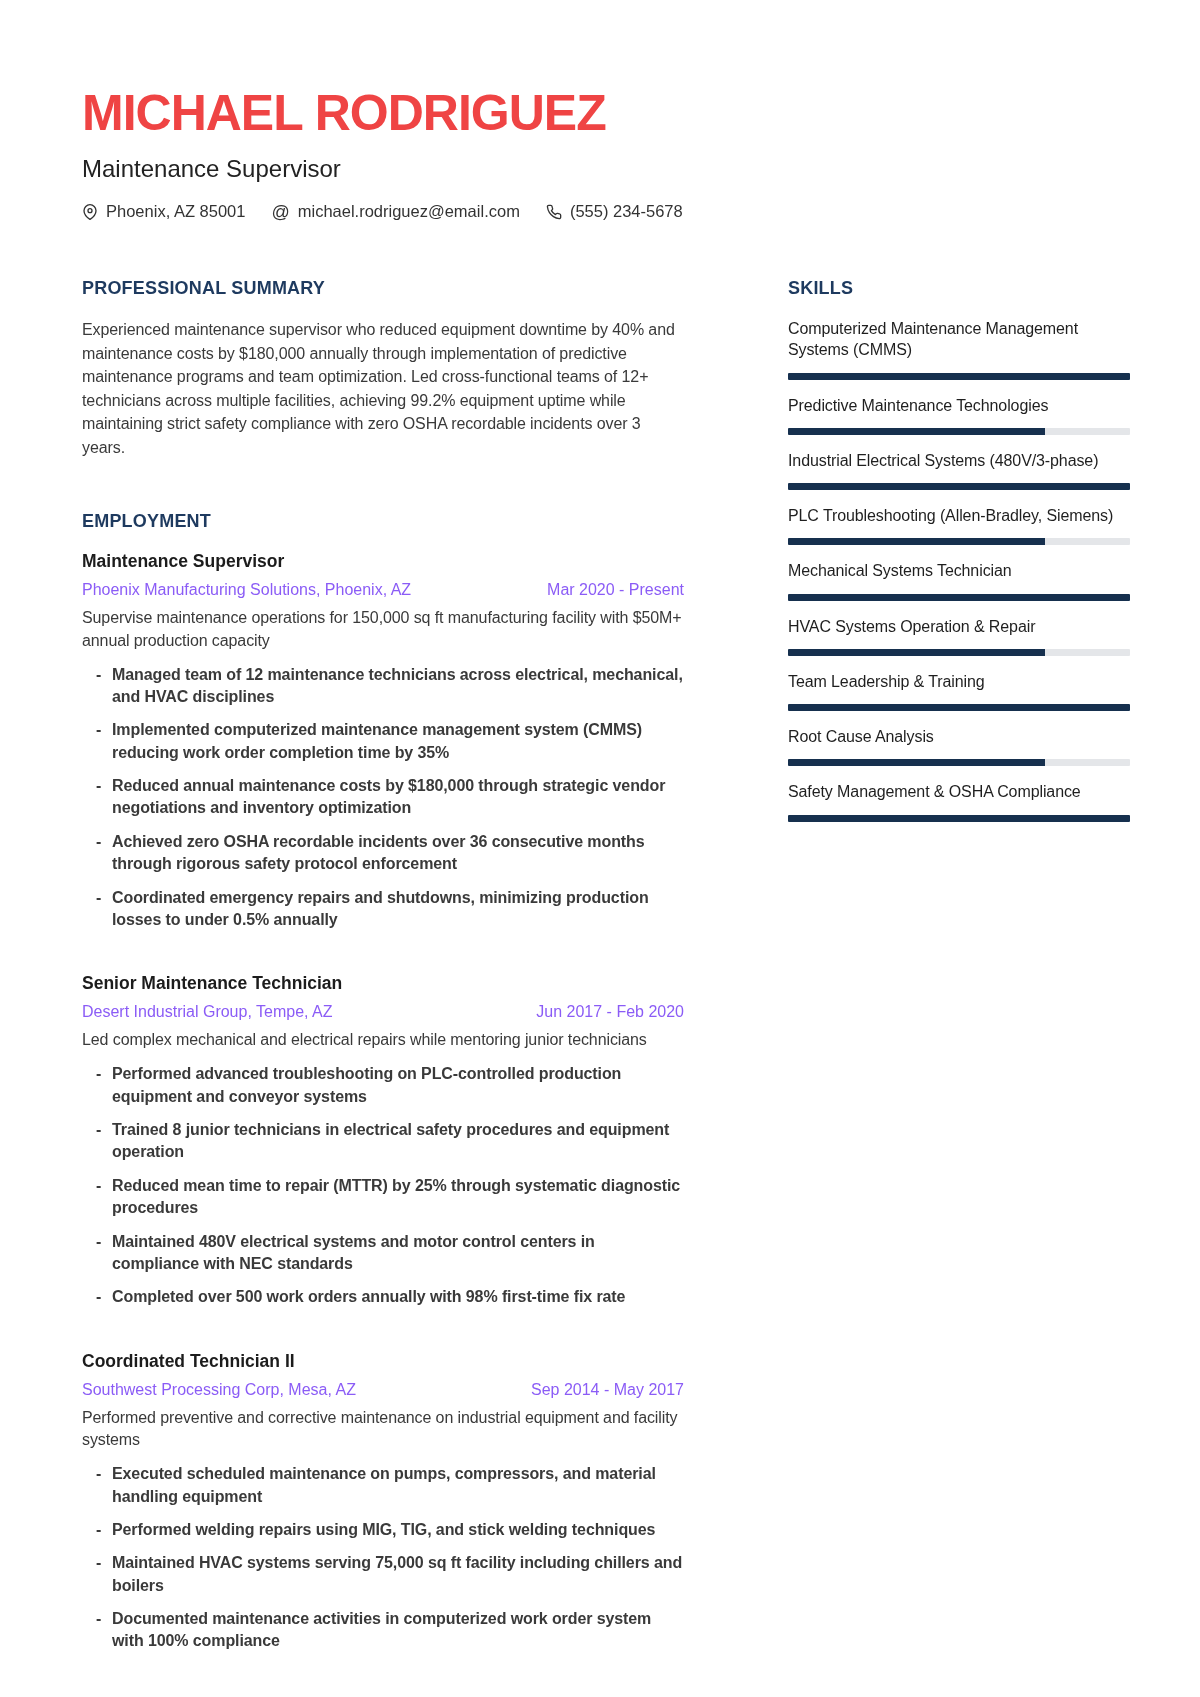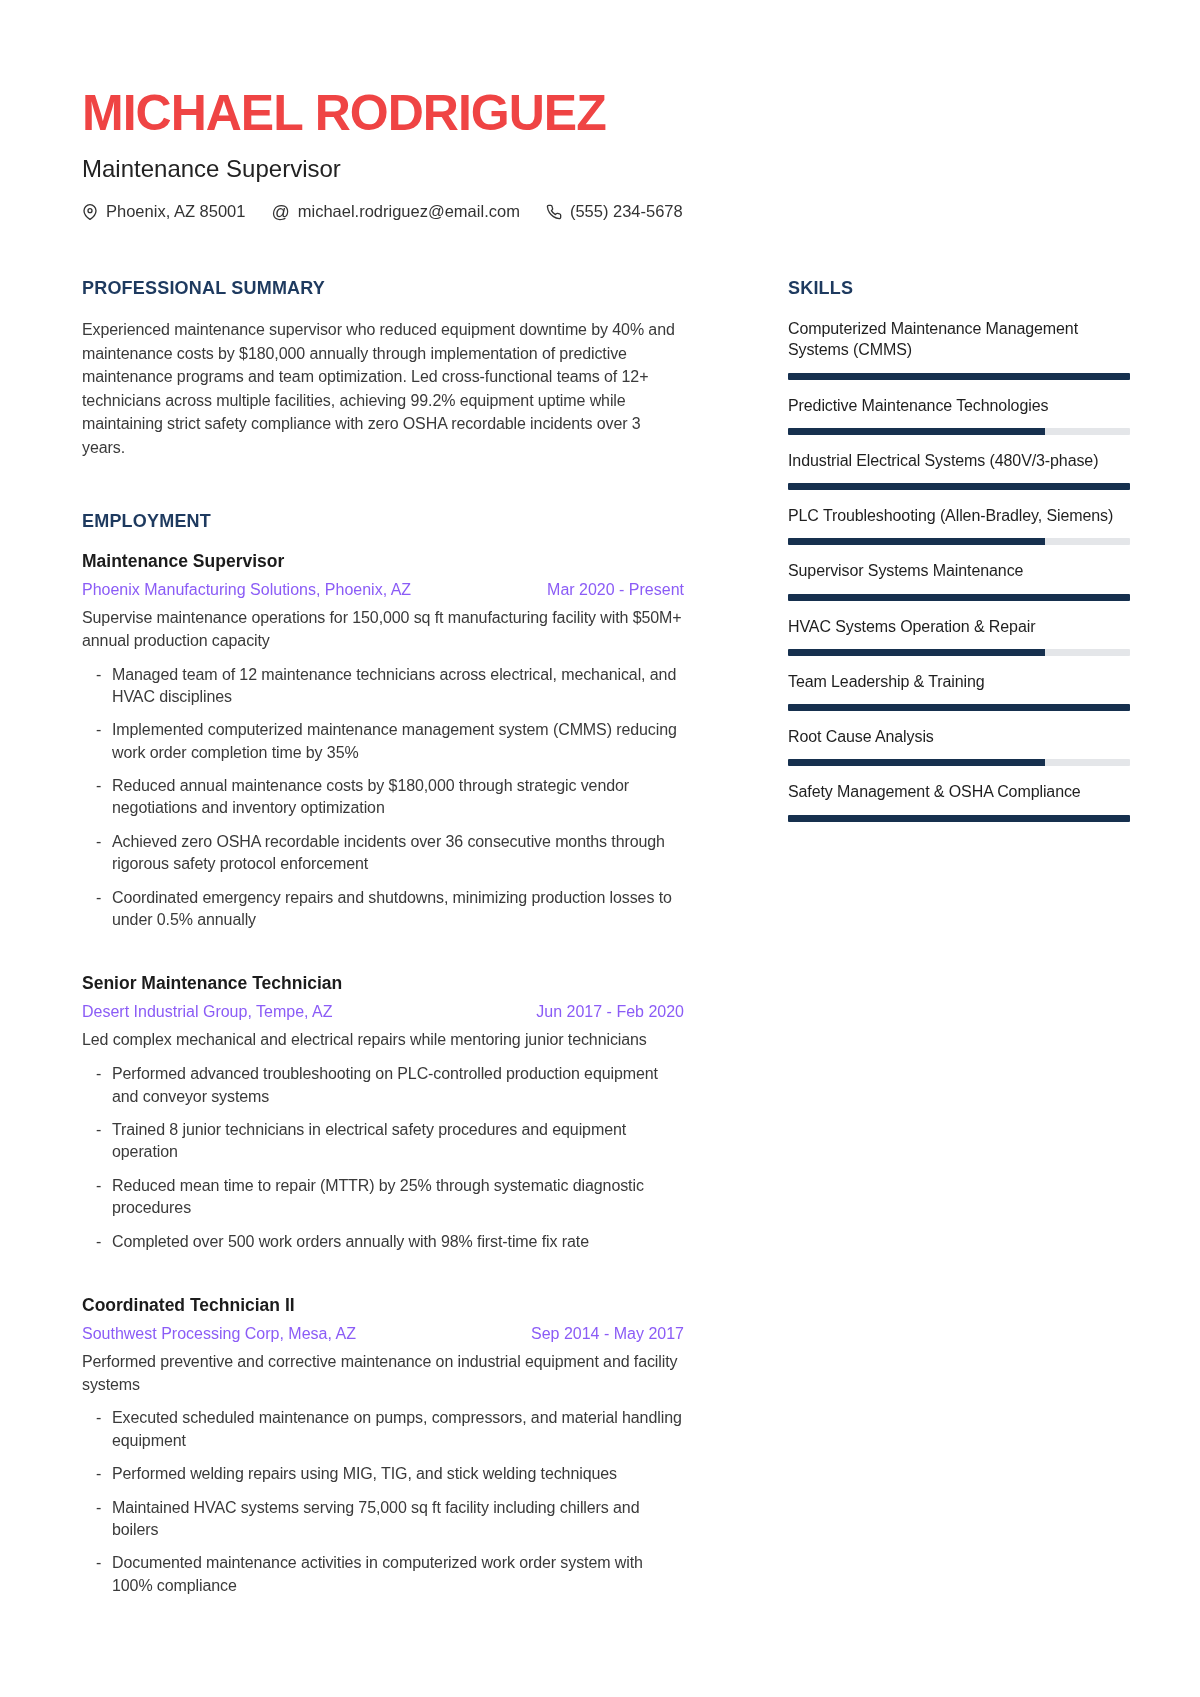--- a/index.html
+++ b/index.html
@@ -104,20 +104,21 @@
     margin-bottom:4px;
   }
   ul.bullets{list-style:none;}
   li.bullet{
     position:relative;
     padding-left:30px;
     margin-top:11px;
     font-size:16px;
     line-height:1.4;
     letter-spacing:-0.1px;
+    font-weight:bold;
   }
   li.bullet::before{
     content:"-";
     position:absolute;
     left:14px;
     top:0;
     color:var(--text-body);
   }
   
   .skill-item{margin-bottom:15px;}
@@ -209,20 +210,21 @@
     <h3 class="job-title">Senior Maintenance Technician</h3>
     <div class="job-meta">
       <span class="job-company">Desert Industrial Group, Tempe, AZ</span>
       <span class="job-dates">Jun 2017 - Feb 2020</span>
     </div>
     <p class="job-desc">Led complex mechanical and electrical repairs while mentoring junior technicians</p>
     <ul class="bullets">
                 <li class="bullet">Performed advanced troubleshooting on PLC-controlled production equipment and conveyor systems</li>
                 <li class="bullet">Trained 8 junior technicians in electrical safety procedures and equipment operation</li>
                 <li class="bullet">Reduced mean time to repair (MTTR) by 25% through systematic diagnostic procedures</li>
+                <li class="bullet">Maintained 480V electrical systems and motor control centers in compliance with NEC standards</li>
                 <li class="bullet">Completed over 500 work orders annually with 98% first-time fix rate</li>
               </ul>
   </article>
 
   <article class="job">
     <h3 class="job-title">Coordinated Technician II</h3>
     <div class="job-meta">
       <span class="job-company">Southwest Processing Corp, Mesa, AZ</span>
       <span class="job-dates">Sep 2014 - May 2017</span>
     </div>
@@ -264,21 +266,21 @@
   </div>
 
   <div class="skill-item">
     <div class="skill-name">PLC Troubleshooting (Allen-Bradley, Siemens)</div>
     <div class="skill-bar">
       <div class="skill-bar-fill" style="width: 75%;"></div>
     </div>
   </div>
 
   <div class="skill-item">
-    <div class="skill-name">Supervisor Systems Maintenance</div>
+    <div class="skill-name">Mechanical Systems Technician</div>
     <div class="skill-bar">
       <div class="skill-bar-fill" style="width: 100%;"></div>
     </div>
   </div>
 
   <div class="skill-item">
     <div class="skill-name">HVAC Systems Operation &amp; Repair</div>
     <div class="skill-bar">
       <div class="skill-bar-fill" style="width: 75%;"></div>
     </div>

